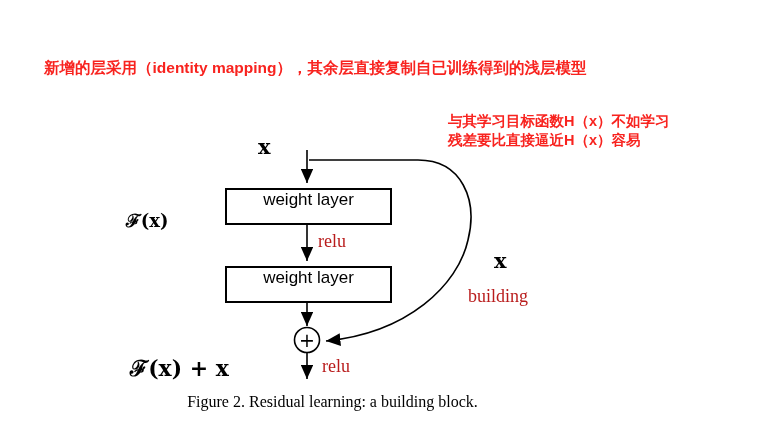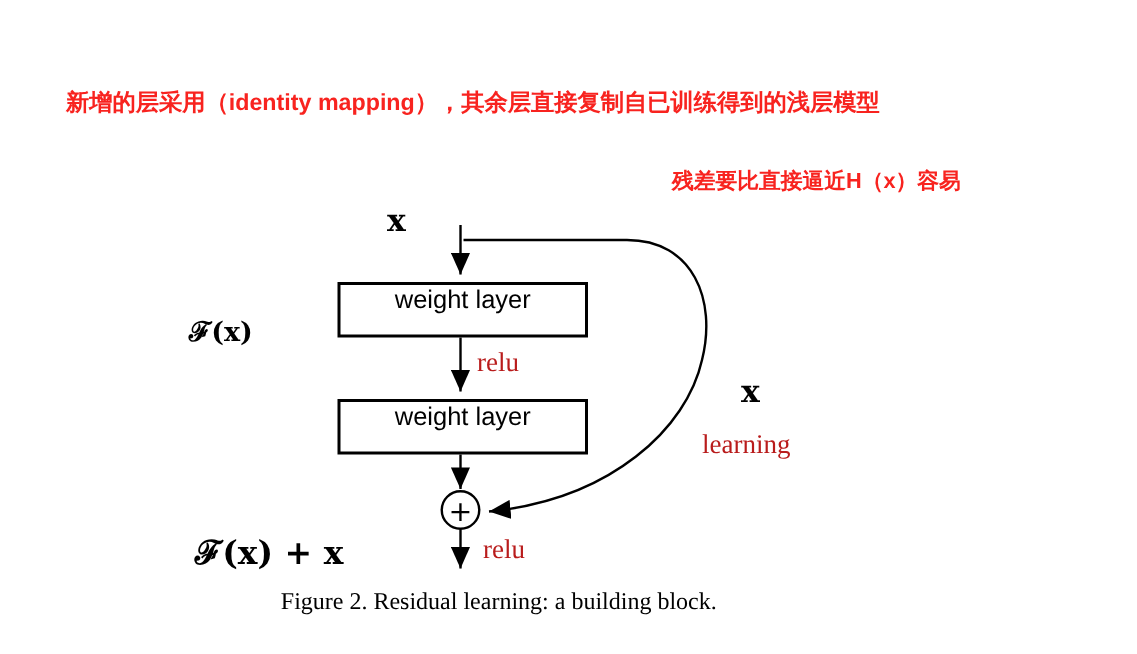--- a/index.html
+++ b/index.html
@@ -85,20 +85,21 @@
   }
 </style>
 </head>
 <body>
 
 <div class="page">
 
   <div class="note top-note">新增的层采用（identity mapping），其余层直接复制自已训练得到的浅层模型</div>
 
   <div class="note side-note">
+    <div>与其学习目标函数H（x）不如学习</div>
     <div>残差要比直接逼近H（x）容易</div>
   </div>
 
   <svg class="arrows" width="758" height="436" viewBox="0 0 758 436">
     <defs>
       <marker id="ah" markerWidth="10" markerHeight="8" refX="9" refY="4" orient="auto">
         <path d="M0,0 L9,4 L0,8 Z" fill="#000"></path>
       </marker>
     </defs>
 
@@ -129,17 +130,17 @@
   </div>
 
   <div class="box box2">
     <span>weight layer</span>
   </div>
 
   <div class="plainlabel relu1">relu</div>
 
   <div class="plainlabel relu2">relu</div>
 
-  <div class="plainlabel identity-label">learning</div>
+  <div class="plainlabel identity-label">building</div>
 
   <div class="caption">Figure 2. Residual learning: a building block.</div>
 
 </div>
 
 </body></html>

